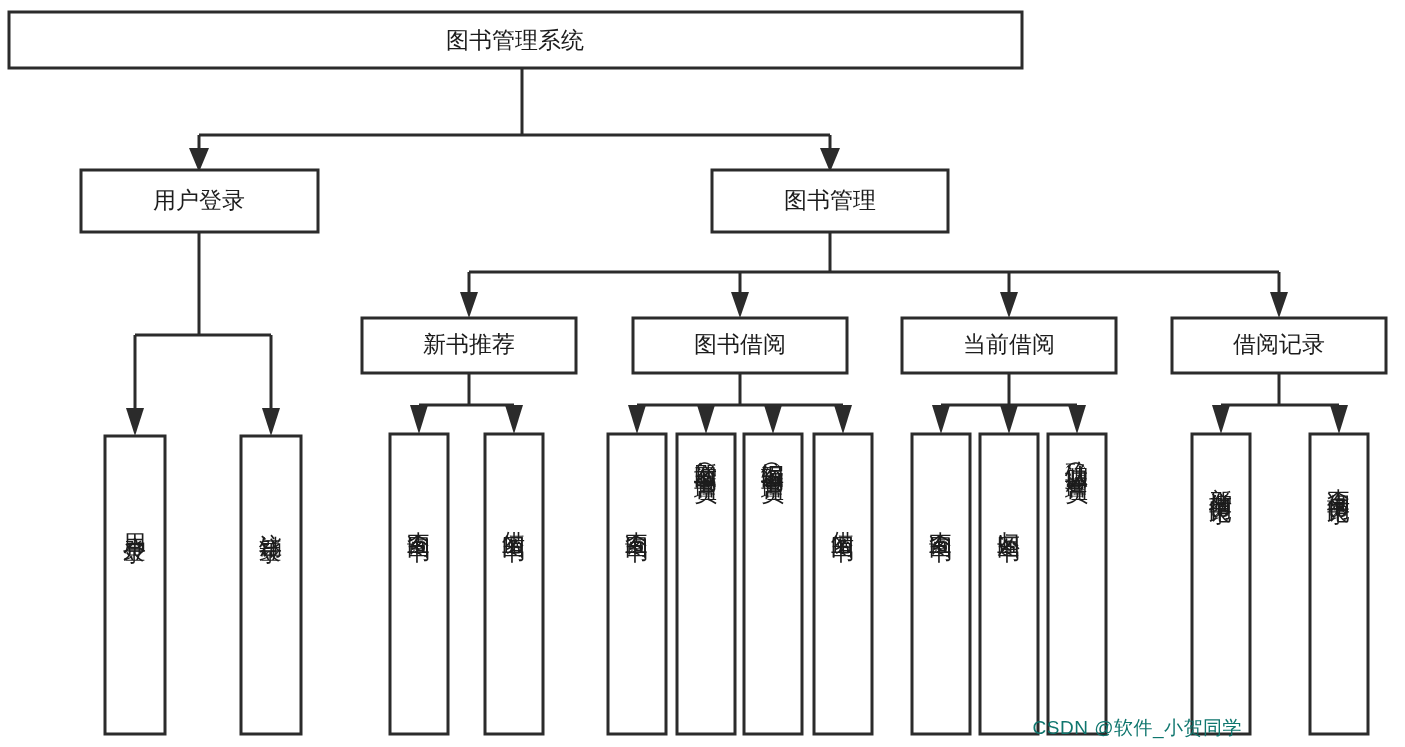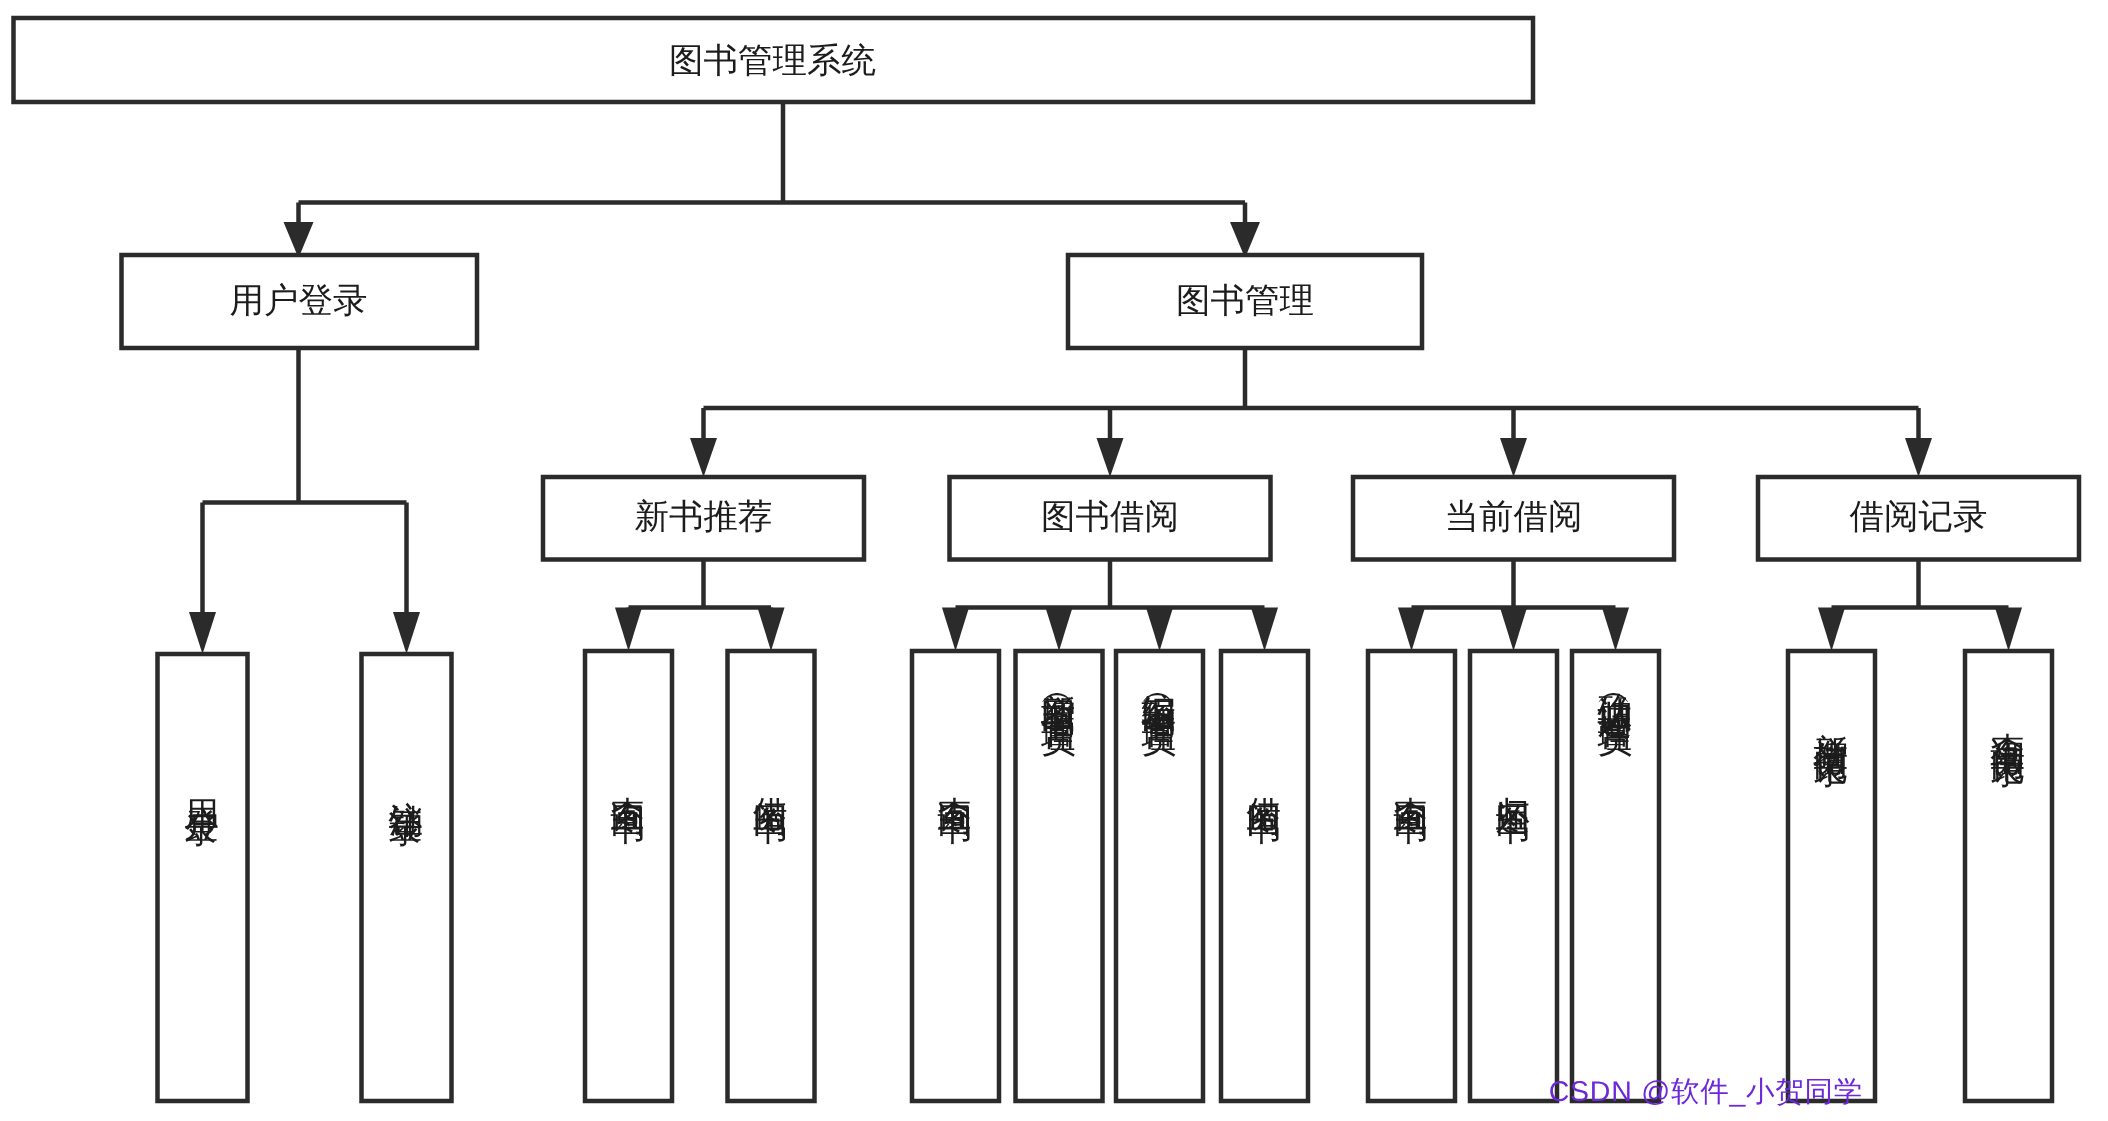--- a/index.html
+++ b/index.html
@@ -55,21 +55,21 @@
     text-orientation: upright;
     letter-spacing: 3px;
     white-space: pre;
   }
   .watermark {
     position: absolute;
     right: 8px;
     bottom: 6px;
     font-family: "Liberation Sans", "DejaVu Sans", sans-serif;
     font-size: 19px;
-    color: #6d28d9;
+    color: #0f766e;
     letter-spacing: 0.5px;
     white-space: nowrap;
     pointer-events: none;
   }
 </style>
 </head>
 <body>
 
 <div id="diagram-root">
 

